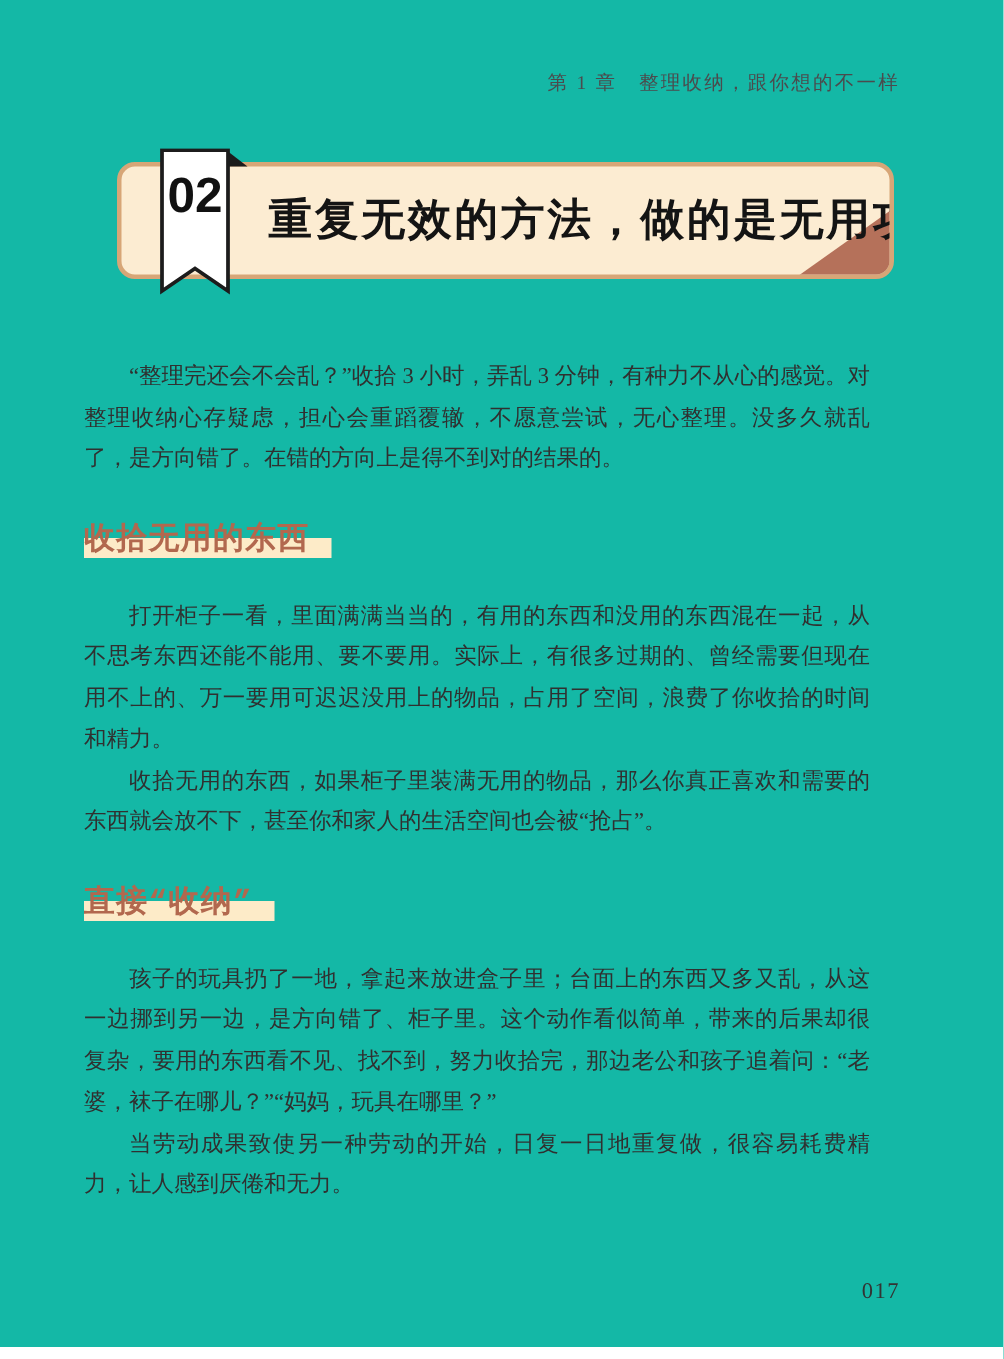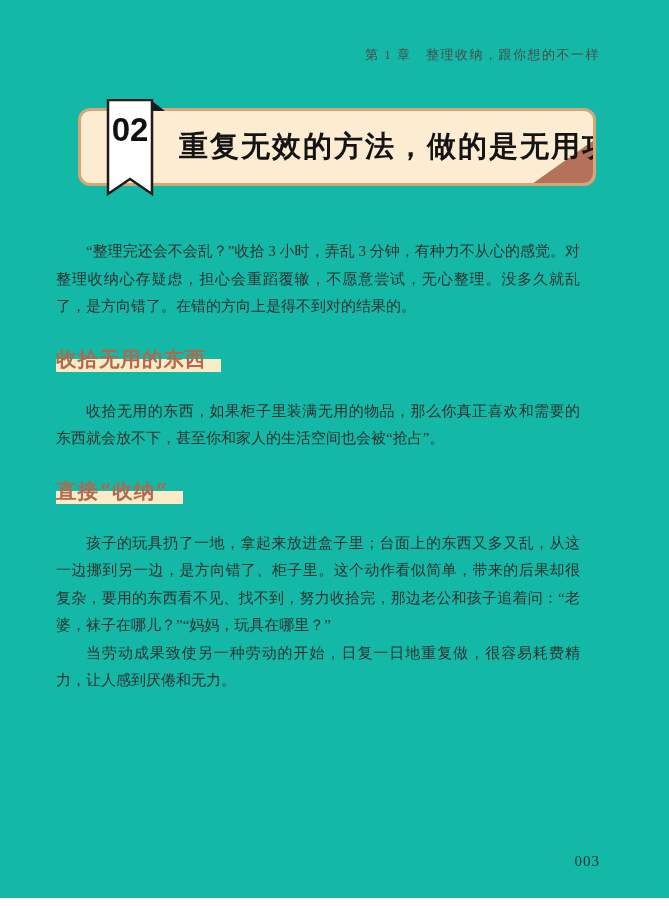--- a/index.html
+++ b/index.html
@@ -85,22 +85,23 @@
         <path d="M2,1 H46 V95 L24,80 L2,95 Z" fill="#ffffff" stroke="#1c1c1c" stroke-width="2.5"></path>
       </svg>
       <span class="ribbon-num">02</span>
     </div>
   </div>
 
   <div class="body-text">
     <p>“整理完还会不会乱？”收拾 3 小时，弄乱 3 分钟，有种力不从心的感觉。对整理收纳心存疑虑，担心会重蹈覆辙，不愿意尝试，无心整理。没多久就乱了，是方向错了。在错的方向上是得不到对的结果的。</p>
 
     <h2 class="section-heading"><span class="hl">收拾无用的东西</span></h2>
+    <p>打开柜子一看，里面满满当当的，有用的东西和没用的东西混在一起，从不思考东西还能不能用、要不要用。实际上，有很多过期的、曾经需要但现在用不上的、万一要用可迟迟没用上的物品，占用了空间，浪费了你收拾的时间和精力。</p>
     <p>收拾无用的东西，如果柜子里装满无用的物品，那么你真正喜欢和需要的东西就会放不下，甚至你和家人的生活空间也会被“抢占”。</p>
 
     <h2 class="section-heading"><span class="hl">直接“收纳”</span></h2>
     <p>孩子的玩具扔了一地，拿起来放进盒子里；台面上的东西又多又乱，从这一边挪到另一边，是方向错了、柜子里。这个动作看似简单，带来的后果却很复杂，要用的东西看不见、找不到，努力收拾完，那边老公和孩子追着问：“老婆，袜子在哪儿？”“妈妈，玩具在哪里？”</p>
     <p>当劳动成果致使另一种劳动的开始，日复一日地重复做，很容易耗费精力，让人感到厌倦和无力。</p>
   </div>
 
-  <div class="page-number">003</div>
+  <div class="page-number">017</div>
 
 </div>
 
 </body></html>

